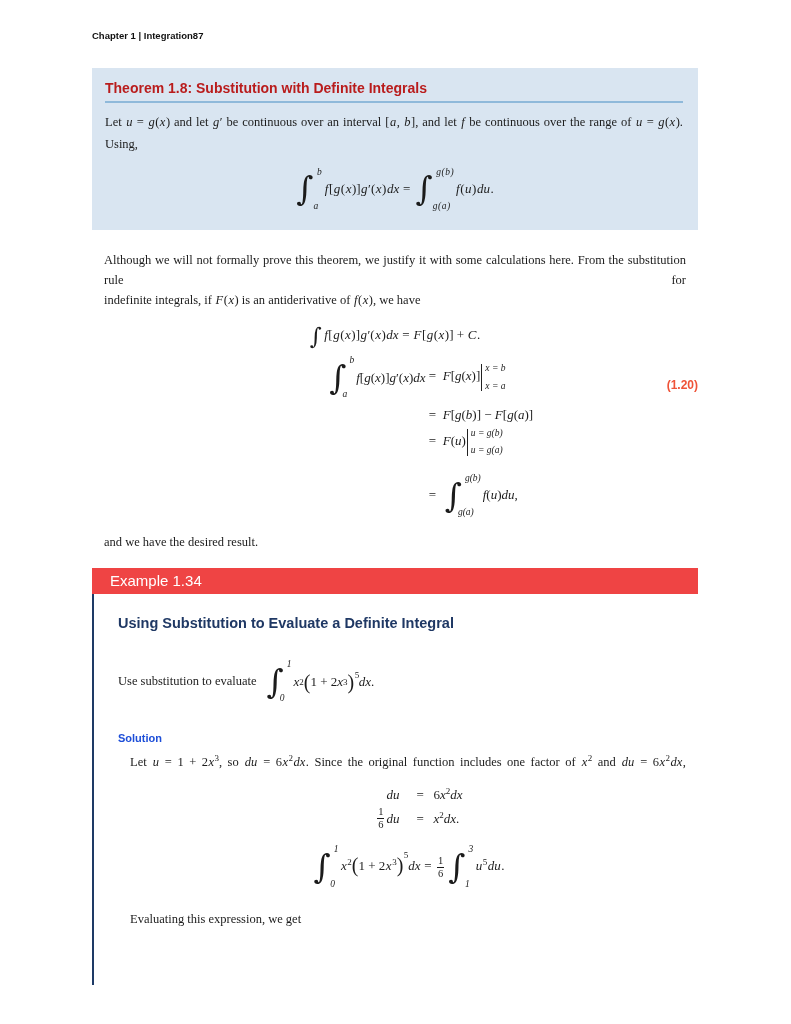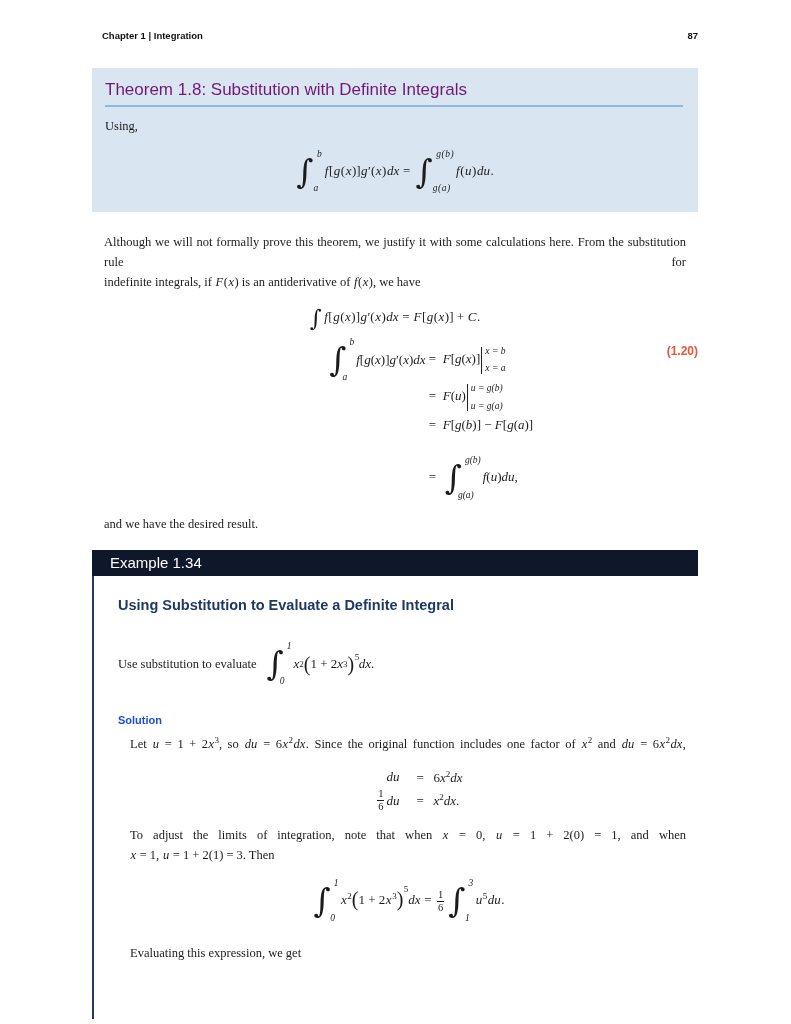--- a/index.html
+++ b/index.html
@@ -5,29 +5,29 @@
   html,body { margin:0; padding:0; }
   body {
     width:791px; height:1024px; background:#ffffff; overflow:hidden;
     font-family:"Liberation Serif", serif; color:#1b1b1b;
     -webkit-font-smoothing:antialiased;
   }
   .content { padding:30px 93px 0 92px; position:relative; }
 
   
   .page-header {
-    display:flex; justify-content:space-between; align-items:baseline;
-    font-family:"Liberation Sans", sans-serif; font-size:9.5px; font-weight:bold; color:#111;margin-left:10px;
+    display:flex; justify-content:flex-start; align-items:baseline;
+    font-family:"Liberation Sans", sans-serif; font-size:9.5px; font-weight:bold; color:#111;
   }
 
   
   .theorem-box { background:#d9e5f1; margin-top:27px; padding:12px 15px 16px 13px; }
   .theorem-title {
-    font-family:"Liberation Sans", sans-serif; font-weight:normal; font-size:17px;
-    color:#701a75; padding-bottom:5px; border-bottom:2px solid #8fb9da;
+    font-family:"Liberation Sans", sans-serif; font-weight:bold; font-size:14px;
+    color:#b91c1c; padding-bottom:5px; border-bottom:2px solid #8fb9da;
   }
   .theorem-body { font-size:12.5px; line-height:1.75; margin-top:9px; }
 
   
   .body-par { font-size:12.5px; line-height:1.6; margin:12px; }
   .mt20 { margin-top:20px; } .mt14 { margin-top:14px; } .mt12 { margin-top:12px; } .mt18 { margin-top:18px; }
   .jline { text-align:justify; text-align-last:justify; }
 
   
   .eq-center { text-align:center; font-size:13px; line-height:1; }
@@ -55,31 +55,31 @@
   .fn { border-bottom:1px solid #1b1b1b; padding:0 1px; }
 
   
   .bp { font-style:normal; font-size:20px; line-height:1; vertical-align:-2px; }
   sup { font-size:9px; }
   sup.hp { font-size:9px; position:relative; top:-7px; left:0.5px; }
 
   
   .eq120-wrap { position:relative; margin-top:6px; }
   .eq-number {
-    position:absolute; right:0; top:8px; color:#ef5338;
+    position:absolute; right:0; top:24px; color:#ef5338;
     font-family:"Liberation Sans", sans-serif; font-weight:bold; font-size:12px;
   }
   .eq120 { width:max-content; margin:0 auto; font-size:13px; }
   .erow { display:flex; align-items:center; min-height:27px; }
   .el { min-width:172px; display:flex; justify-content:flex-end; align-items:center; }
   .gap-above { margin-top:16px; }
 
   
   .example-header {
-    margin-top:16px; background:#0f172a; color:#ffffff;
+    margin-top:16px; background:#ef4444; color:#ffffff;
     font-family:"Liberation Sans", sans-serif; font-size:15px;
     height:26px; line-height:26px; padding-left:18px;
   }
   .example-body { border-left:2px solid #1e3a66; padding:21px 0 44px 24px; }
   .ex-heading { font-family:"Liberation Sans", sans-serif; font-weight:bold;
                 color:#1f3864; font-size:14.5px; margin:0; }
   .sol-heading { font-family:"Liberation Sans", sans-serif; font-weight:bold;
                  color:#1d4ed8; font-size:11px; margin:26px 0 0 0; }
   .prompt-line { margin-top:27px; font-size:12.5px; display:flex; align-items:center; }
   .prompt-line .math { margin-left:8px; font-size:13px; display:inline-flex; align-items:center; }
@@ -96,20 +96,21 @@
 <div class="content">
 
   <div class="page-header">
     <span>Chapter 1 | Integration</span>
     <span>87</span>
   </div>
 
   <div class="theorem-box">
     <div class="theorem-title">Theorem 1.8: Substitution with Definite Integrals</div>
     <div class="theorem-body">
+      <div class="jline">Let <i>u</i> = <i>g</i>(<i>x</i>) and let <i>g</i>′ be continuous over an interval [<i>a</i>, <i>b</i>], and let <i>f</i> be continuous over the range of <i>u</i> = <i>g</i>(<i>x</i>).</div>
       <div>Using,</div>
     </div>
     <div class="eq-center" style="margin-top:10px;"><span class="ig">
           <span class="is">∫</span>
           <span class="il">
             <span class="ilt"><i>b</i></span>
             <span class="ilb"><i>a</i></span>
           </span>
         </span><i>f</i>[<i>g</i>(<i>x</i>)]<i>g</i>′(<i>x</i>)<i>dx</i> = <span class="ig">
           <span class="is">∫</span>
@@ -139,28 +140,28 @@
                 <span class="ilb"><i>a</i></span>
               </span>
             </span><i>f</i>[<i>g</i>(<i>x</i>)]<i>g</i>′(<i>x</i>)<i>dx</i>&nbsp;</span>
         <span class="er">=&nbsp; <i>F</i>[<i>g</i>(<i>x</i>)]<span class="ev">
               <span><i>x</i> = <i>b</i></span>
               <span><i>x</i> = <i>a</i></span>
             </span></span>
       </div>
       <div class="erow">
         <span class="el"></span>
+        <span class="er">=&nbsp; <i>F</i>[<i>g</i>(<i>b</i>)] − <i>F</i>[<i>g</i>(<i>a</i>)]</span>
+      </div>
+      <div class="erow">
+        <span class="el"></span>
         <span class="er">=&nbsp; <i>F</i>(<i>u</i>)<span class="ev">
               <span><i>u</i> = <i>g</i>(<i>b</i>)</span>
               <span><i>u</i> = <i>g</i>(<i>a</i>)</span>
             </span></span>
-      </div>
-      <div class="erow">
-        <span class="el"></span>
-        <span class="er">=&nbsp; <i>F</i>[<i>g</i>(<i>b</i>)] − <i>F</i>[<i>g</i>(<i>a</i>)]</span>
       </div>
       <div class="erow gap-above">
         <span class="el"></span>
         <span class="er">=&nbsp; <span class="ig">
               <span class="is">∫</span>
               <span class="il">
                 <span class="ilt"><i>g</i>(<i>b</i>)</span>
                 <span class="ilb"><i>g</i>(<i>a</i>)</span>
               </span>
             </span><i>f</i>(<i>u</i>)<i>du</i>,</span>
@@ -204,24 +205,20 @@
             <span class="fr">
               <span class="fn">1</span>
               <span class="fd">6</span>
             </span>
             <i>du</i>
           </span>
         <span class="du-r">=&nbsp;&nbsp; <i>x</i><sup>2</sup><i>dx</i>.</span>
       </div>
     </div>
 
-    <div class="body-par mt12">
-      <div class="jline">To adjust the limits of integration, note that when <i>x</i> = 0, <i>u</i> = 1 + 2(0) = 1, and when</div>
-      <div><i>x</i> = 1, <i>u</i> = 1 + 2(1) = 3. Then</div>
-    </div>
 
     <div class="eq-center mt12"><span class="ig">
           <span class="is">∫</span>
           <span class="il">
             <span class="ilt">1</span>
             <span class="ilb">0</span>
           </span>
         </span><i>x</i><sup>2</sup><span class="bp">(</span>1 + 2<i>x</i><sup>3</sup><span class="bp">)</span><sup class="hp">5</sup><i>dx</i> = <span class="fr">
           <span class="fn">1</span>
           <span class="fd">6</span>

